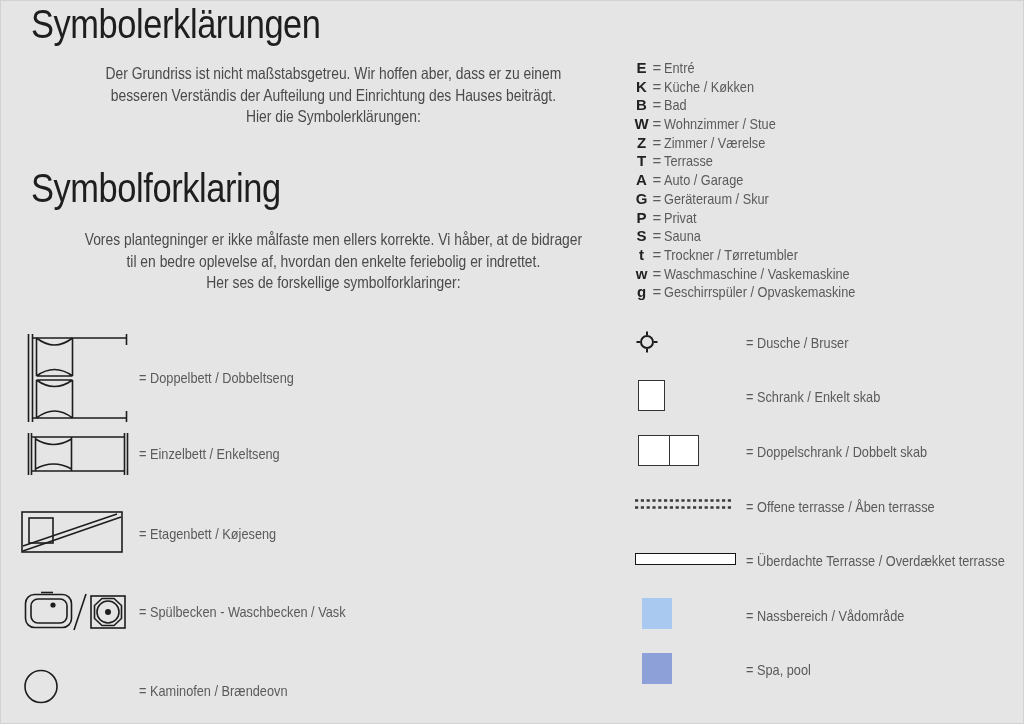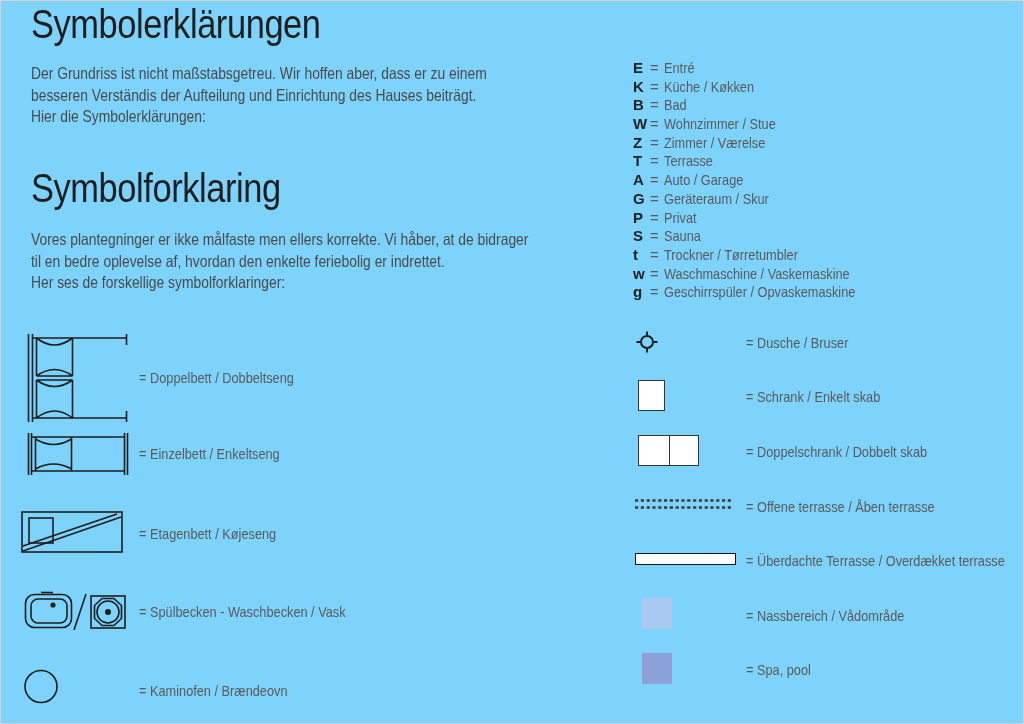--- a/index.html
+++ b/index.html
@@ -1,19 +1,20 @@
 <!DOCTYPE html>
 <html><head>
 <meta charset="utf-8">
 <style>
   html,body { margin:0; padding:0; background:#ffffff; }
   .page {
     position:relative; width:1024px; height:724px; box-sizing:border-box;
-    background:#7dd3fc; border:1px solid #d2d2d2; overflow:hidden;
+    background:#e5e5e5; border:1px solid #d2d2d2; overflow:hidden;
     font-family:"Liberation Sans", sans-serif;
+    text-align:center;
   }
   .heading {
     position:absolute; font-size:41px; font-weight:400; color:#1e1e1e;
     letter-spacing:-0.5px; white-space:nowrap;
     transform:scaleX(0.84); transform-origin:0 0; margin:0;
   }
   .para {
     position:absolute; width:720px; font-size:16.5px; line-height:21.6px;
     color:#4a4a4a; white-space:pre-line;
     transform:scaleX(0.84); transform-origin:0 0; margin:0;

